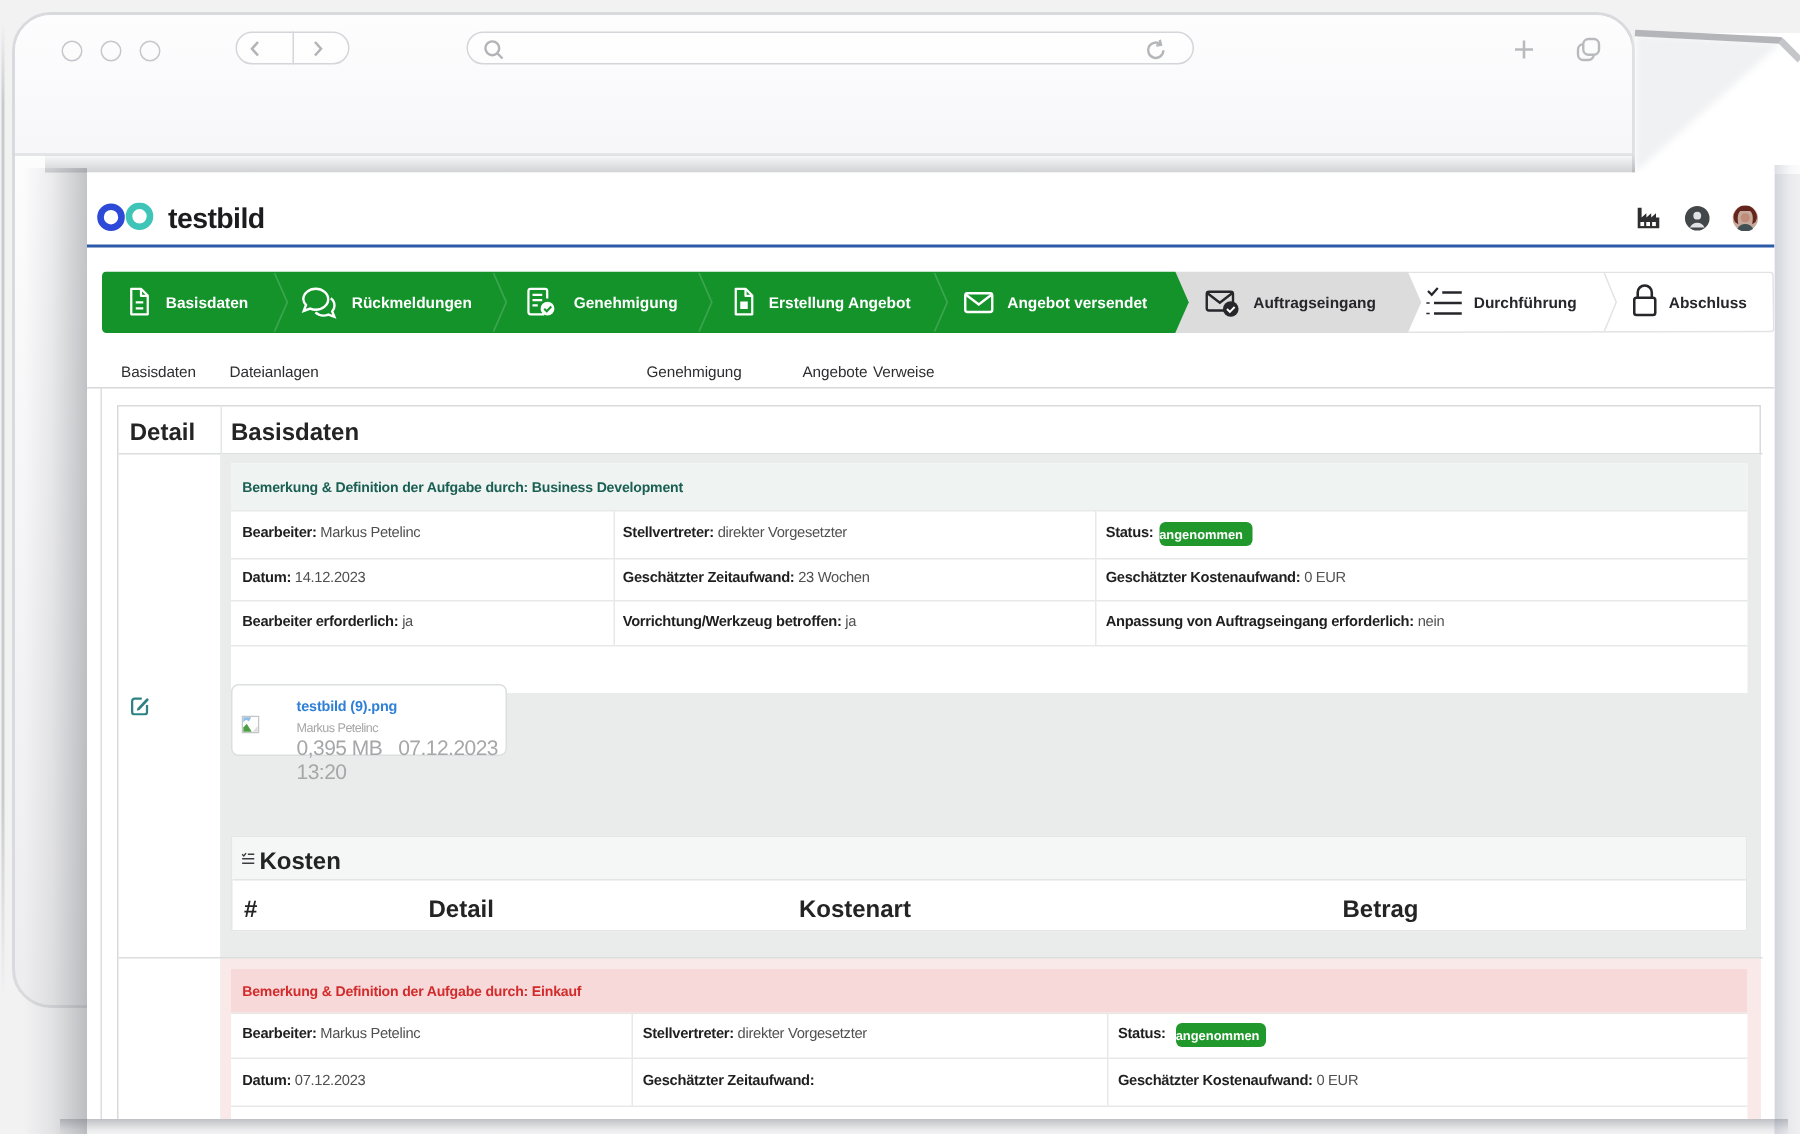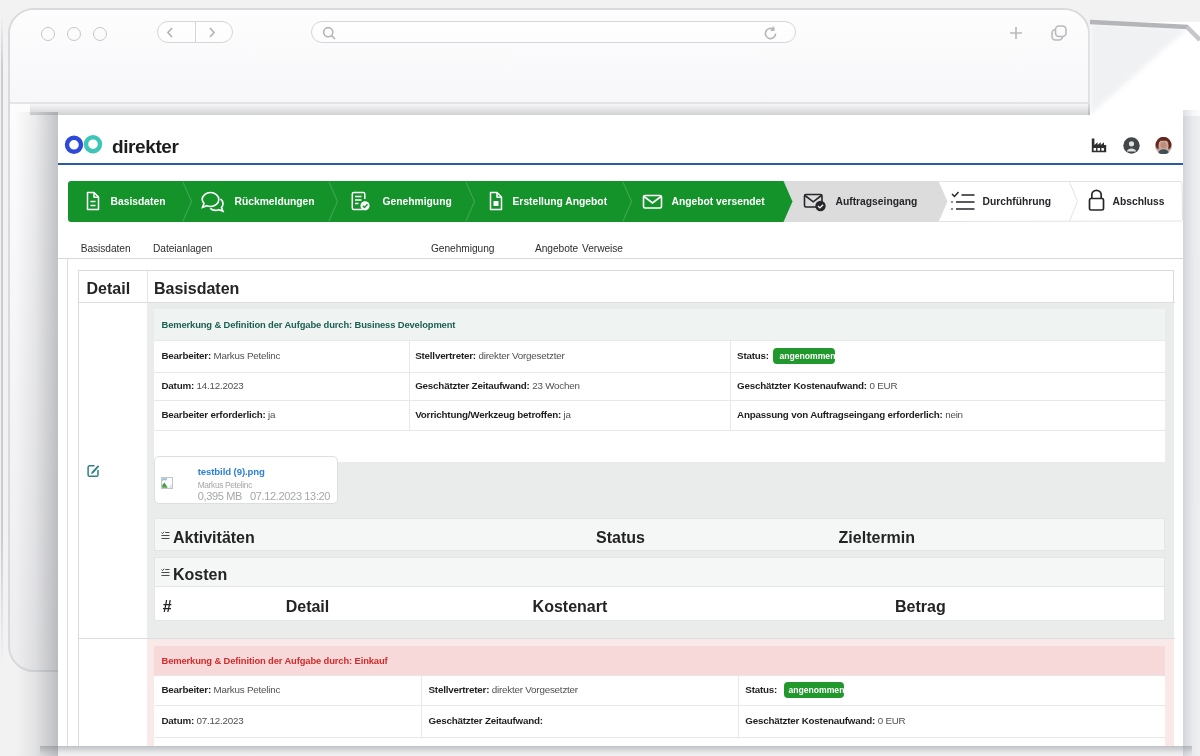--- a/index.html
+++ b/index.html
@@ -17,21 +17,21 @@
 #badge33{left:148.6px;top:10px;width:30px;height:13.5px;background:#ce1f1f;border-radius:4px;color:#fff;font-size:9.5px;font-weight:bold;text-align:center;line-height:13.5px;letter-spacing:.5px}
 #paneborder{left:9px;top:143px;width:1px;height:488px;background:#dcdddf}
 #panel{left:19.5px;top:155px;width:1096px;height:476px;border:1px solid #d9dadb;border-bottom:0;background:#fff}
 .hairline{background:#dcdedd}
 .hdrtxt{font-size:16px;font-weight:bold;color:#242424;top:6.5px}
 #cell1{left:68.7px;top:31.5px;width:1026.9px;height:336.1px;background:#e9eceb}
 #cell2{left:68.7px;top:367.6px;width:1026.9px;height:108.4px;background:#f9e9e9}
 .vline{width:1px;background:#dddfde}
 .row{position:absolute;left:0;width:100%;font-size:9.8px;letter-spacing:-0.2px;color:#505050}
 .row b{color:#1f1f1f}
-.badge{position:absolute;height:16.5px;background:#21982c;border-radius:4px;color:#fff;font-weight:bold;font-size:8.6px;text-align:right;line-height:16.5px}
+.badge{position:absolute;height:16.5px;background:#21982c;border-radius:4px;color:#fff;font-weight:bold;font-size:8.6px;text-align:left;line-height:16.5px}
 </style></head><body>
 <div class="abs" style="left:1px;top:16px;width:2px;height:650px;background:linear-gradient(180deg,rgba(170,172,178,0),rgba(170,172,178,.55) 8%,rgba(170,172,178,.55) 80%,rgba(170,172,178,0));border-radius:2px"></div>
 <div id="chrome" class="abs">
   <div id="topbar" class="abs"></div>
   <div class="abs circ" style="left:30.7px"></div>
   <div class="abs circ" style="left:56.7px"></div>
   <div class="abs circ" style="left:82.7px"></div>
   <div class="abs pill" style="left:147px;width:76px"></div>
   <div class="abs" style="left:184.5px;top:11px;width:1.6px;height:22px;background:#d5d6d9"></div>
   <svg class="abs" style="left:154px;top:16px" width="13" height="13" viewBox="0 0 13 13">
@@ -65,21 +65,21 @@
 </svg>
 <div class="abs" style="left:16px;top:112px;width:42px;height:644px;background:linear-gradient(90deg,rgba(86,89,97,0) 0%,rgba(86,89,97,.10) 45%,rgba(86,89,97,.34) 100%)"></div>
 <div class="abs" style="left:30px;top:101px;width:1060px;height:14px;background:linear-gradient(180deg,rgba(86,89,97,0) 10%,rgba(86,89,97,.26) 100%)"></div>
 <div class="abs" style="left:40px;top:746px;width:1152px;height:10px;background:linear-gradient(180deg,rgba(76,80,90,.30) 0%,rgba(76,80,90,.05) 70%,rgba(76,80,90,0) 100%)"></div>
 <div class="abs" style="left:1183px;top:110px;width:17px;height:646px;background:linear-gradient(90deg,rgba(100,110,140,.22) 0%,rgba(100,110,140,.06) 60%,rgba(100,110,140,.02) 100%)"></div>
 <div id="sheet" class="abs">
   <svg class="abs" style="left:6px;top:19.5px" width="48" height="20" viewBox="0 0 48 20">
     <circle cx="10" cy="9.8" r="7" stroke="#2c49d8" stroke-width="4.4" fill="none"></circle>
     <circle cx="29" cy="9.2" r="7" stroke="#3fc5b7" stroke-width="4.4" fill="none"></circle>
   </svg>
-  <div class="abs" id="logotext">direkter</div>
+  <div class="abs" id="logotext">testbild</div>
   <svg class="abs" style="left:1033px;top:21.5px" width="16" height="16" viewBox="0 0 16 16">
       <path d="M0.8 15.2 V1.5 H3.4 V8 L6.6 5.2 V8 L9.8 5.2 V8 L13 5.2 V8 H15.2 V15.2 Z" fill="#2e2e31"></path>
       <rect x="2.6" y="11" width="2.5" height="2.7" fill="#fff"></rect>
       <rect x="6.5" y="11" width="2.5" height="2.7" fill="#fff"></rect>
       <rect x="10.4" y="11" width="2.5" height="2.7" fill="#fff"></rect>
     </svg>
   <svg class="abs" style="left:1065px;top:22px" width="17" height="17" viewBox="0 0 17 17">
       <circle cx="8.5" cy="8.5" r="8.2" fill="#43474a"></circle>
       <circle cx="8.5" cy="6.8" r="2.6" fill="#dfe1e3"></circle>
       <path d="M3.6 14.6 a5.4 5.4 0 0 1 9.8 0 Z" fill="#dfe1e3"></path>
@@ -206,31 +206,23 @@
 
   <div class="abs" style="left:96.3px;top:341.2px;width:184px;height:48px;background:#fff;border:1px solid #dcdfe0;border-radius:5px">
     <svg class="abs" style="left:5.5px;top:19.5px" width="12" height="12" viewBox="0 0 12 12">
         <rect x="0.5" y="0.5" width="11" height="11" fill="#fdfdfd" stroke="#c3c5c7" stroke-width="1"></rect>
         <path d="M1.2 1.2 H6.5 L5 3.8 L3 2.8 L1.2 4.5 Z" fill="#8fbde4"></path>
         <path d="M1.2 8 L3.5 5.5 L6.8 10.8 H1.2 Z" fill="#4d9e45"></path>
         <path d="M7.5 10.8 L10.8 7 V10.8 Z" fill="#dcdddf"></path>
       </svg>
     <div class="abs" style="left:42.4px;top:9px;font-size:9.6px;font-weight:bold;letter-spacing:-0.1px;color:#2e7fd6">testbild (9).png</div>
     <div class="abs" style="left:42.4px;top:23px;font-size:8.4px;letter-spacing:-0.35px;color:#a6a7a9">Markus Petelinc</div>
-    <div class="abs" style="left:42.4px;top:33px;font-size:11px;letter-spacing:-0.35px;color:#a6a7a9">0,395 MB&nbsp;&nbsp;&nbsp;07.12.2023 13:20</div>
-  </div>
-
-  <div class="abs" style="left:96.3px;top:403px;width:1010.4px;height:33px;background:#f5f7f6;border:1px solid #e3e6e5">
-    <svg class="abs" style="left:6px;top:11.5px" width="8.5" height="9" viewBox="0 0 10 10">
-        <path d="M0.5 1.5 L1.8 2.8 L3.6 0.6 M5 1.5 H10 M0.5 5 H10 M0.5 8.5 H10" stroke="#3c3c3e" stroke-width="1.1" fill="none"></path>
-      </svg>
-    <div class="abs hdrtxt" style="left:17.7px;top:9.5px">Aktivitäten</div>
-    <div class="abs hdrtxt" style="left:440.7px;top:9.5px">Status</div>
-    <div class="abs hdrtxt" style="left:683.3px;top:9.5px">Zieltermin</div>
-  </div>
+    <div class="abs" style="left:42.4px;top:33px;font-size:14px;letter-spacing:-0.35px;color:#a6a7a9">0,395 MB&nbsp;&nbsp;&nbsp;07.12.2023 13:20</div>
+  </div>
+
 
   <div class="abs" style="left:96.3px;top:442px;width:1010.4px;height:64px;background:#fff;border:1px solid #e3e6e5">
     <div class="abs" style="left:0;top:0;width:100%;height:29px;background:#f5f7f6;border-bottom:1px solid #e3e6e5"></div>
     <svg class="abs" style="left:6px;top:10px" width="8.5" height="9" viewBox="0 0 10 10">
         <path d="M0.5 1.5 L1.8 2.8 L3.6 0.6 M5 1.5 H10 M0.5 5 H10 M0.5 8.5 H10" stroke="#3c3c3e" stroke-width="1.1" fill="none"></path>
       </svg>
     <div class="abs hdrtxt" style="left:17.7px;top:8px">Kosten</div>
     <div class="abs hdrtxt" style="left:7.4px;top:39.5px">#</div>
     <div class="abs hdrtxt" style="left:130.4px;top:39.5px">Detail</div>
     <div class="abs hdrtxt" style="left:377.3px;top:39.5px">Kostenart</div>

